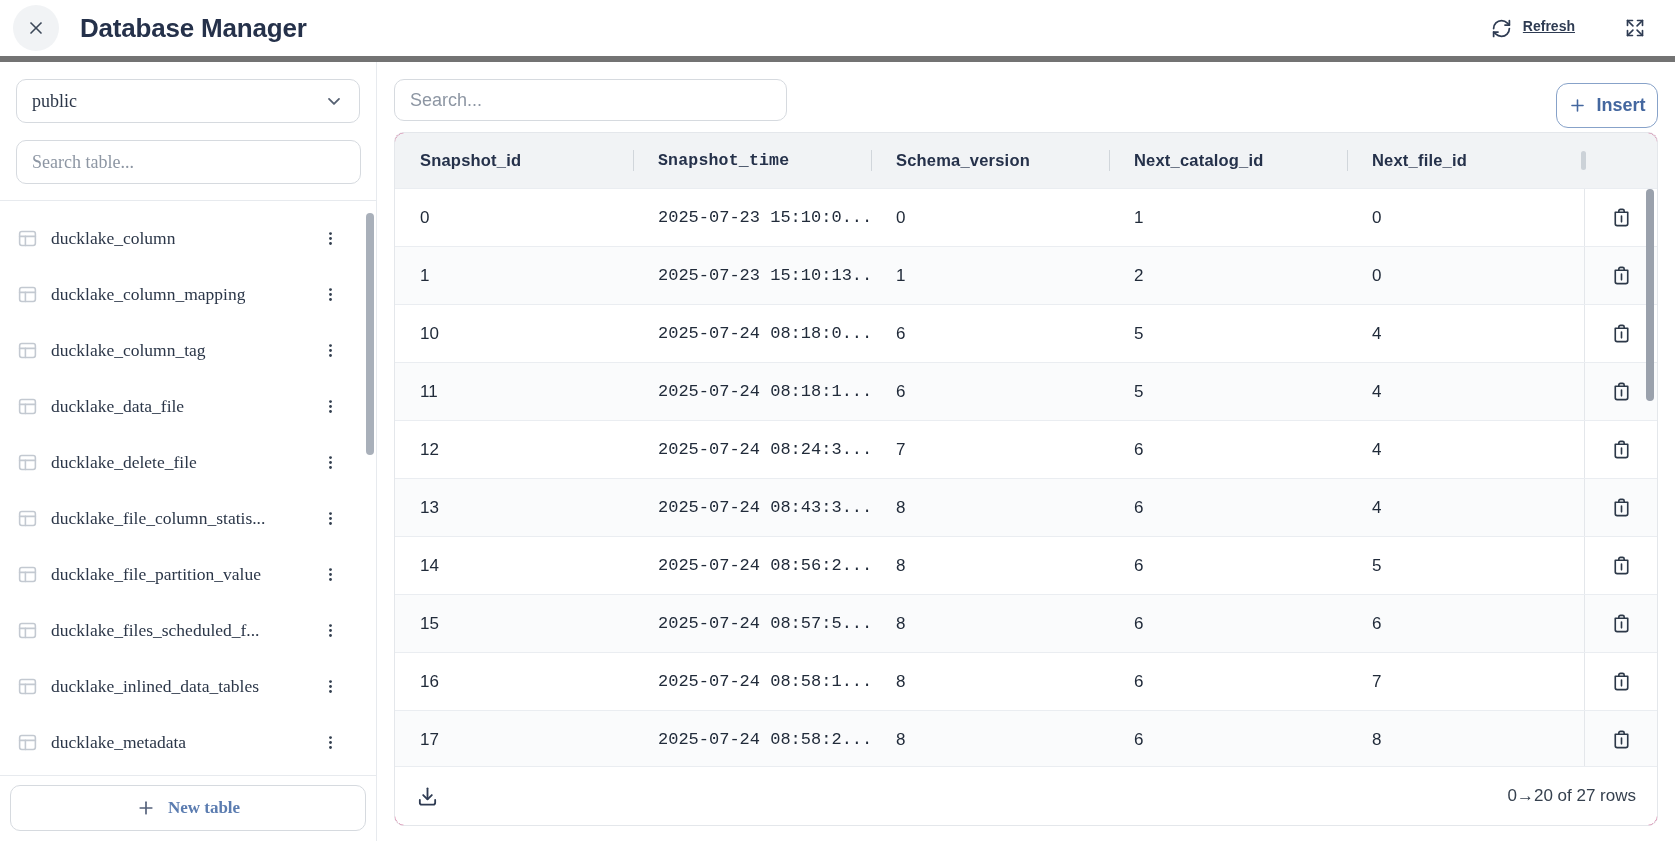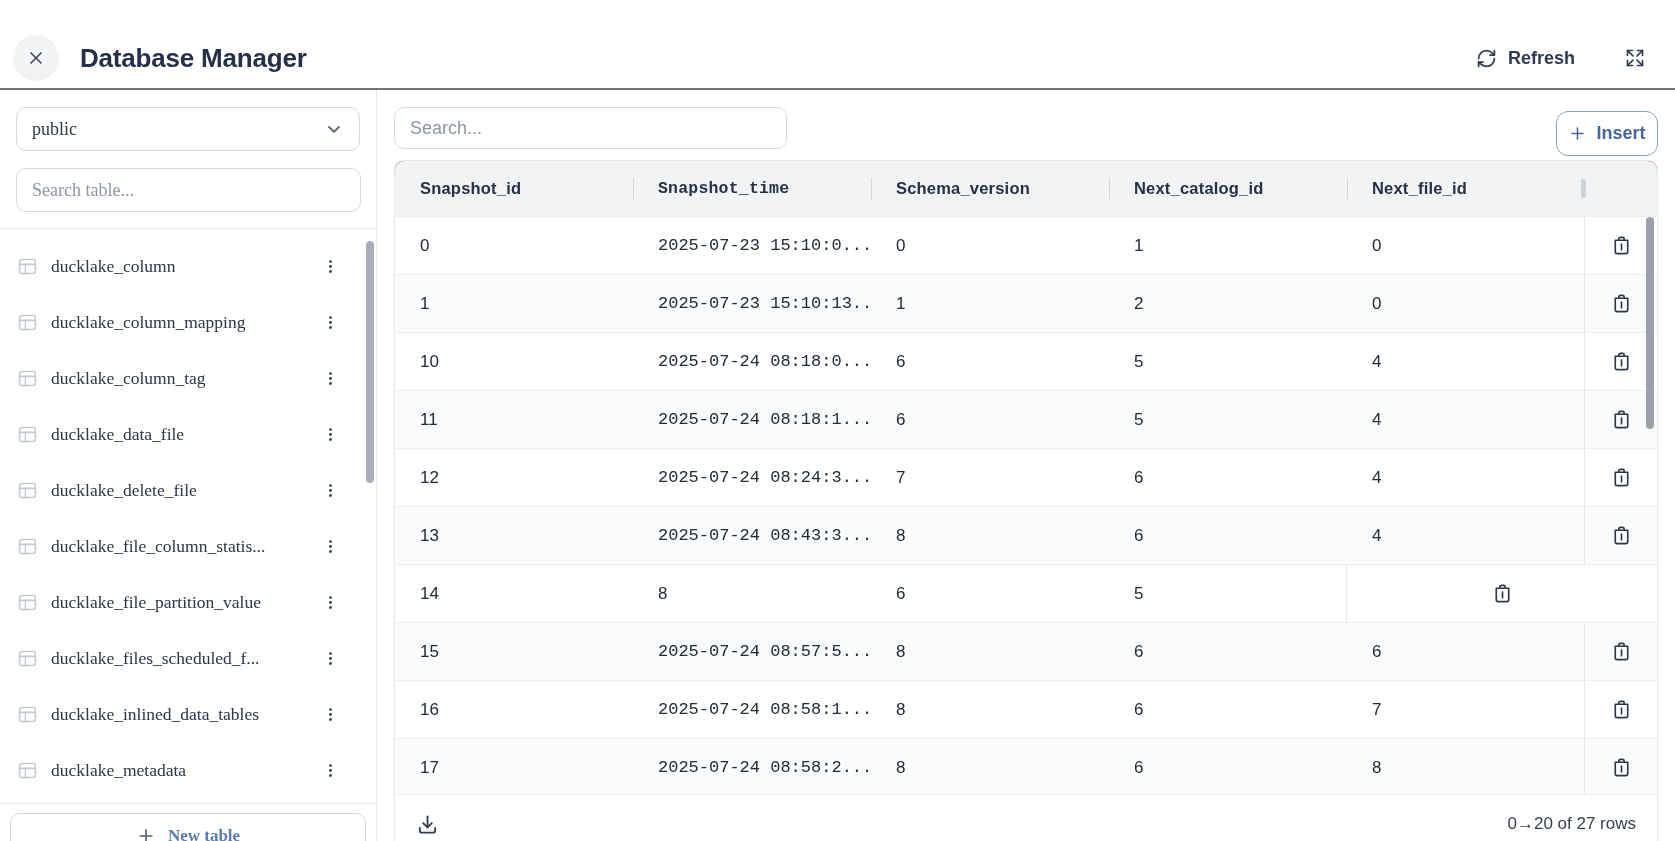--- a/index.html
+++ b/index.html
@@ -1,25 +1,25 @@
 <!DOCTYPE html>
 <html><head>
 <meta charset="utf-8">
 <style>
   * { margin:0; padding:0; box-sizing:border-box; }
   html,body { background:#fff; }
   body { font-family:"Liberation Sans","DejaVu Sans",sans-serif; color:#25314a; }
   .app { position:relative; width:1675px; height:841px; background:#fff; overflow:hidden; }
 
   
-  .topbar { height:62px; display:flex; align-items:center; padding:0 30px 0 13px; border-bottom:2px solid #737373;margin-top:28px; }
+  .topbar { height:62px; display:flex; align-items:center; padding:0 30px 0 13px; border-bottom:6px solid #737373; }
   .close-btn { width:46px; height:46px; border-radius:50%; background:#f1f3f5; border:none; display:flex; align-items:center; justify-content:center; cursor:pointer; }
   .app-title { font-size:26px; font-weight:700; color:#25314a; margin-left:21px; letter-spacing:-0.2px; }
   .topbar-right { margin-left:auto; display:flex; align-items:center; gap:50px; }
-  .refresh-btn { display:flex; align-items:center; gap:11px; background:none; border:none; font-family:inherit; font-size:18px; font-weight:600; color:#2e3b52; cursor:pointer; }
+  .refresh-btn { display:flex; align-items:flex-start; gap:11px; background:none; border:none; font-family:inherit; font-size:14px; font-weight:600; color:#2e3b52; cursor:pointer;text-decoration:underline; }
   .expand-btn { background:none; border:none; display:flex; align-items:center; cursor:pointer; }
 
   .content { display:flex; height:779px; }
 
   
   .sidebar { position:relative; width:377px; border-right:1px solid #e7eaee; padding-top:17px; flex:none;font-family:Liberation Serif, serif; }
   .schema-select { margin:0 16px; height:44px; border:1px solid #d6dadf; border-radius:10px; display:flex; align-items:center; padding:0 15px; cursor:pointer; background:#fff; }
   .schema-select .val { font-size:18px; color:#2b3648; }
   .schema-select .chev { margin-left:auto; display:flex; }
   .side-search { display:block; margin:17px 16px 0; width:345px; height:44px; border:1px solid #d6dadf; border-radius:10px; padding:0 15px; font-family:inherit; font-size:18px; color:#2b3648; outline:none; }
@@ -469,20 +469,21 @@
                     <path d="M5.5 6.5h13v12a2 2 0 0 1-2 2h-9a2 2 0 0 1-2-2z"></path>
                     <line x1="12" y1="10.5" x2="12" y2="16.5"></line>
                   </svg>
                 </span>
               </button>
             </div>
           </div>
 
           <div class="grid-row">
             <div class="g-cell w1">14</div>
+            <div class="g-cell w2">2025-07-24 08:56:2...</div>
             <div class="g-cell w3">8</div>
             <div class="g-cell w4">6</div>
             <div class="g-cell w5">5</div>
             <div class="g-actions">
               <button class="trash-btn">
                 <span style="display:flex">
                   <svg width="23" height="23" viewBox="0 0 24 24" fill="none" stroke="#2c3848" stroke-width="1.7" stroke-linecap="round" stroke-linejoin="round">
                     <path d="M9.2 6.5V5.2A1.7 1.7 0 0 1 10.9 3.5h2.2a1.7 1.7 0 0 1 1.7 1.7v1.3"></path>
                     <path d="M5.5 6.5h13v12a2 2 0 0 1-2 2h-9a2 2 0 0 1-2-2z"></path>
                     <line x1="12" y1="10.5" x2="12" y2="16.5"></line>

